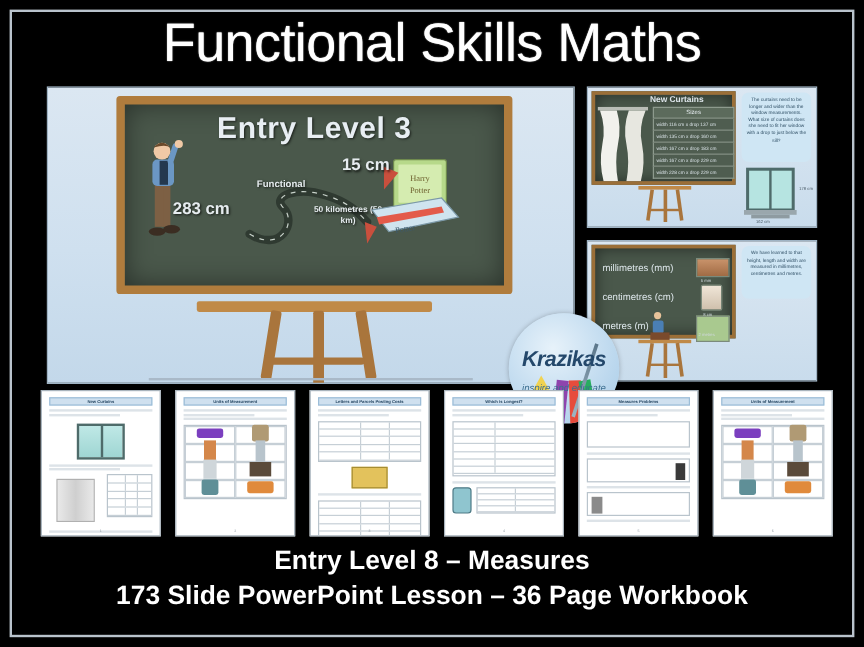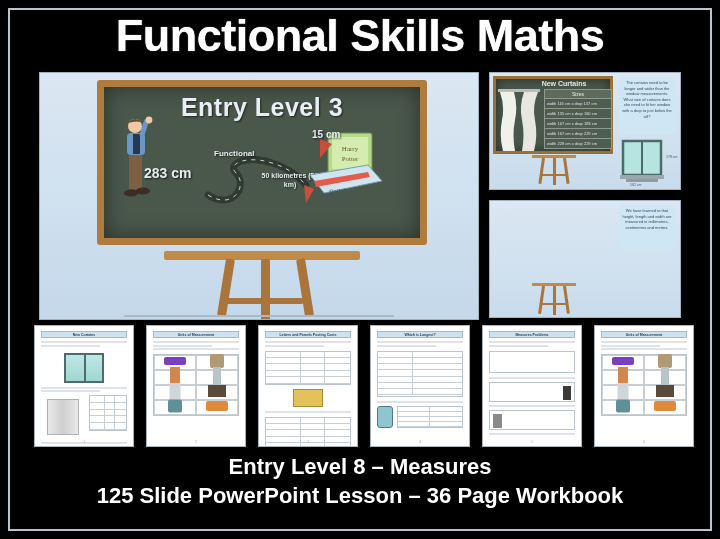--- a/index.html
+++ b/index.html
@@ -22,21 +22,21 @@
     pointer-events: none;
   }
 
   
   .title {
     position: absolute;
     left: 0; top: 10px; width: 720px;
     text-align: center;
     color: #ffffff;
     font-size: 45px;
-    font-weight: bold;
+    font-weight: normal;
     letter-spacing: -0.5px;
     line-height: 52px;
     text-shadow: 0 0 1px #fff;
     white-space: nowrap;
   }
 
   
   .main-slide {
     position: absolute;
     left: 39px; top: 72px;
@@ -63,21 +63,21 @@
   }
   .board-footer {
     position: absolute; left: 0; bottom: 8px; width: 100%;
     text-align: center;
     color: #e8eef3; font-size: 17px; font-weight: bold;
     letter-spacing: .3px;
     text-shadow: 1px 1px 2px rgba(0,0,0,.6);
   }
   .lbl { position: absolute; color: #e6ecef; font-weight: bold; text-shadow: 1px 1px 2px rgba(0,0,0,.7); }
   .lbl-164 { left: 40px; top: 78px; font-size: 14px; }
-  .lbl-15  { left: 208px; top: 42px; font-size: 10px; }
+  .lbl-15  { left: 181px; top: 42px; font-size: 14px; }
   .lbl-manchester { left: 110px; top: 62px; font-size: 8px; }
   .lbl-km { left: 157px; top: 84px; font-size: 7px; text-align: center; line-height: 9px; width: 58px; }
 
   
   .boy { position: absolute; left: 16px; top: 28px; width: 34px; height: 100px; }
   
   .road { position: absolute; left: 96px; top: 64px; width: 110px; height: 58px; }
   
   .books { position: absolute; left: 198px; top: 44px; width: 84px; height: 78px; }
 
@@ -330,32 +330,60 @@
       <rect x="3" y="2" width="38" height="34" fill="#b6e4e1" stroke="#4e6b6a" stroke-width="2.5"></rect>
       <rect x="21" y="2" width="2" height="34" fill="#4e6b6a"></rect>
       <rect x="0" y="36" width="44" height="4" fill="#9aa7ad"></rect>
       <rect x="6" y="40" width="32" height="3" fill="#8e9ba1"></rect>
     </svg>
     <div class="win-dim-r">178 cm</div>
     <div class="win-dim-b">162 cm</div>
   </div>
 
   <div class="rp2">
+    <div class="mini-board">
+      <div class="unit-row u1">millimetres (mm)</div>
+      <div class="unit-row u2">centimetres (cm)</div>
+      <div class="unit-row u3">metres (m)</div>
+
+      <div class="thumb-sq t1"></div>
+      <div class="thumb-sq t2"></div>
+      <div class="thumb-sq t3"></div>
+
+      <div class="mini-cap" style="left:88px; top:25px;">5 mm</div>
+      <div class="mini-cap" style="left:90px; top:53px;">8 cm</div>
+      <div class="mini-cap" style="left:86px; top:70px;">2 metres</div>
+
+      <svg style="position:absolute;left:44px;top:52px;width:22px;height:26px" viewBox="0 0 22 26">
+        <circle cx="8" cy="4" r="3" fill="#e8c39a"></circle>
+        <rect x="4" y="8" width="9" height="11" rx="2" fill="#4a7fb5"></rect>
+        <rect x="2" y="18" width="16" height="7" fill="#7a4a2c"></rect>
+      </svg>
+    </div>
 
     <svg class="mini-easel" viewBox="0 0 48 32">
       <rect x="2" y="0" width="44" height="3" fill="#c08a48"></rect>
       <rect x="12" y="3" width="3" height="28" fill="#a9753c" transform="rotate(8 13 3)"></rect>
       <rect x="33" y="3" width="3" height="28" fill="#a9753c" transform="rotate(-8 34 3)"></rect>
       <rect x="23" y="3" width="3" height="29" fill="#a9753c"></rect>
       <rect x="11" y="20" width="26" height="2" fill="#a9753c"></rect>
     </svg>
 
     <div class="speech2">We have learned to that height, length and width are measured in millimetres, centimetres and metres.</div>
   </div>
 
+  <div class="logo">
+    <div class="logo-ray r1"></div>
+    <div class="logo-ray r2"></div>
+    <div class="logo-ray r3"></div>
+    <div class="logo-star"></div>
+    <div class="logo-pen"></div>
+    <div class="logo-name">Krazikas</div>
+    <div class="logo-tag">inspire and educate</div>
+  </div>
 
   <div class="sheets">
 
     <div class="sheet s0">
       <div class="sh-title">New Curtains</div>
       <div class="sh-line"></div>
       <div class="sh-line sm"></div>
       <div class="win-thumb"></div>
       <div class="sh-line"></div>
       <div class="sh-line sm"></div>
@@ -598,16 +626,16 @@
             <div class="obj" style="width:22px;height:10px;background:#e08a3c;border-radius:2px;"></div>
           </div>
       </div>
       <div class="sh-page">6</div>
     </div>
 
   </div>
 
   <div class="caption">
     <div class="cap1">Entry Level 8 – Measures</div>
-    <div class="cap2">125 Slide PowerPoint Lesson – 36 Page Workbook</div>
+    <div class="cap2">173 Slide PowerPoint Lesson – 36 Page Workbook</div>
   </div>
 
 </div>
 
 </body></html>

